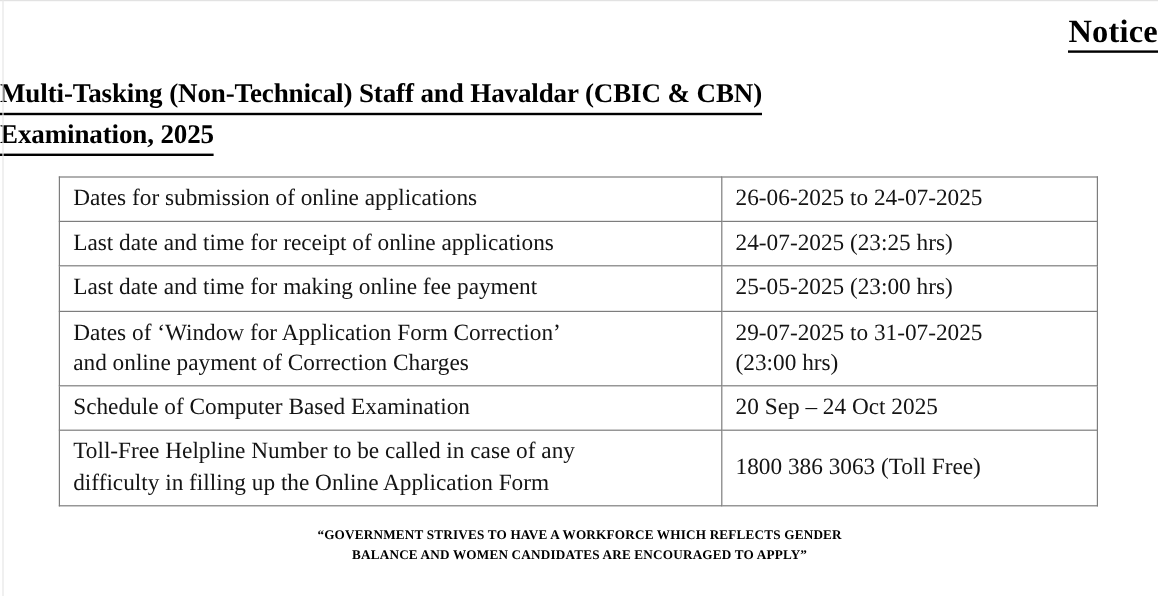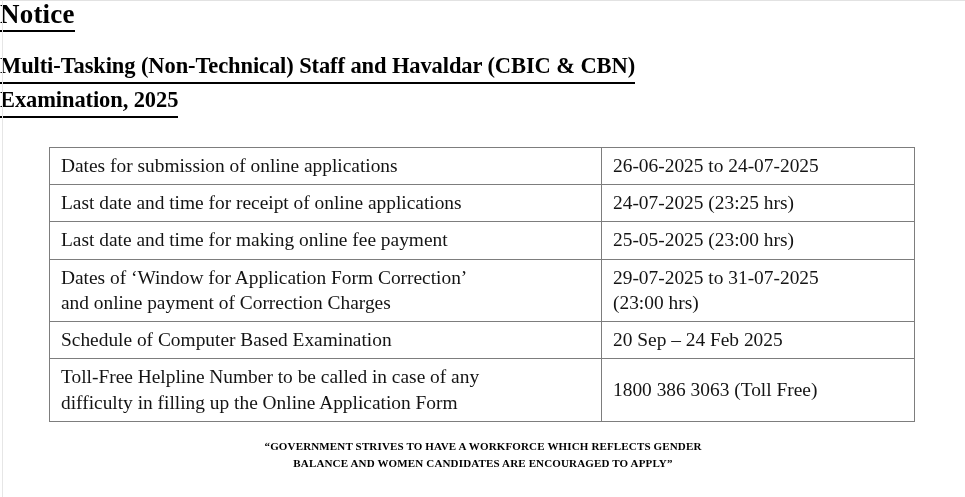--- a/index.html
+++ b/index.html
@@ -33,25 +33,26 @@
 
   .doc {
     position: relative;
     width: 965px;
     height: 497px;
     box-sizing: border-box;
   }
 
   
   .notice-title {
-    text-align: left;
+    text-align: right;
     font-size: 27px;
     font-weight: bold;
     letter-spacing: 0.2px;
     margin: 0;
+    padding-top: 12px;
     line-height: 1.1;
   }
   .notice-title span {
     border-bottom: 2.4px solid #000;
     padding-bottom: 1px;
   }
 
   .exam-title {
     font-size: 22.5px;
     font-weight: bold;
@@ -147,21 +148,21 @@
           <td class="value-cell">25-05-2025 (23:00 hrs)</td>
         </tr>
         <tr>
           <td class="label-cell">Dates of ‘Window for Application Form Correction’
 and online payment of Correction Charges</td>
           <td class="value-cell">29-07-2025 to 31-07-2025
 (23:00 hrs)</td>
         </tr>
         <tr>
           <td class="label-cell">Schedule of Computer Based Examination</td>
-          <td class="value-cell">20 Sep – 24 Feb 2025</td>
+          <td class="value-cell">20 Sep – 24 Oct 2025</td>
         </tr>
         <tr>
           <td class="label-cell">Toll-Free Helpline Number to be called in case of any
 difficulty in filling up the Online Application Form</td>
           <td class="value-cell">1800 386 3063 (Toll Free)</td>
         </tr>
       </tbody>
     </table>
   </div>
 

